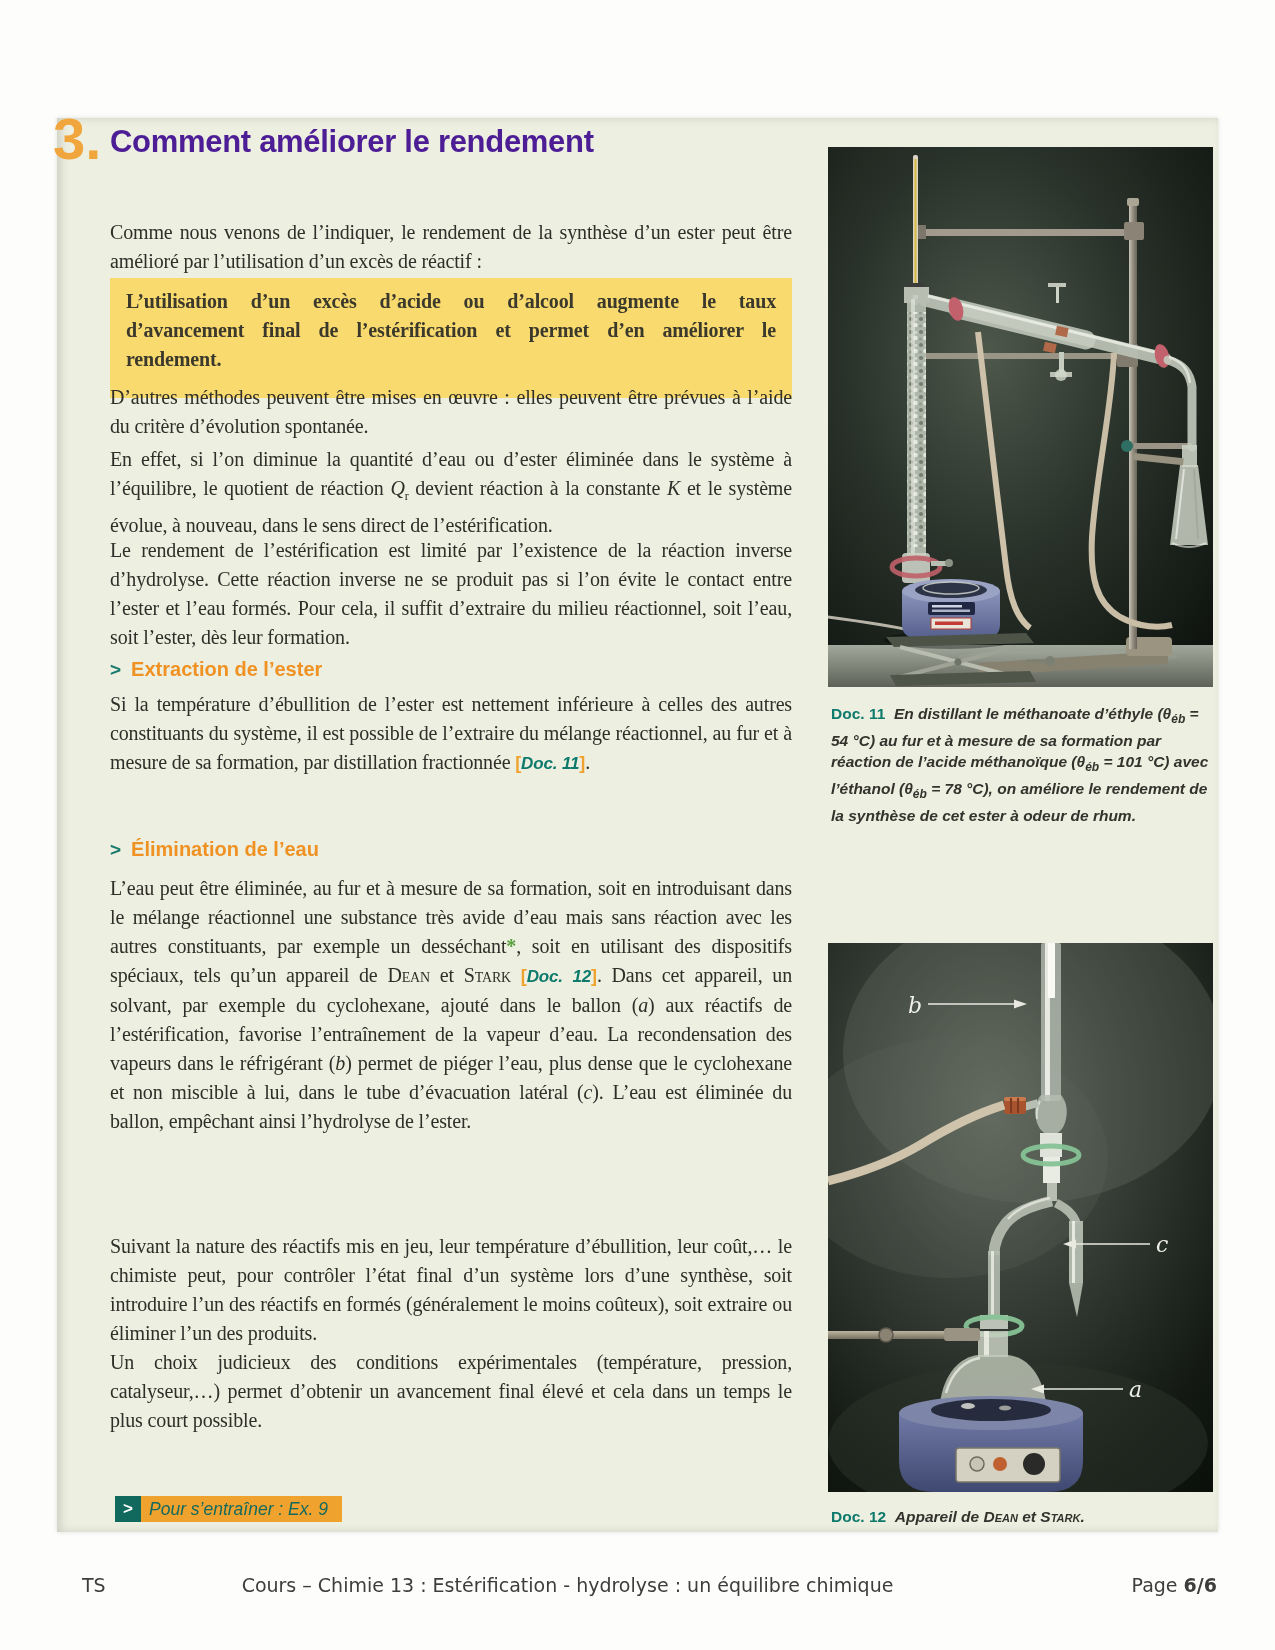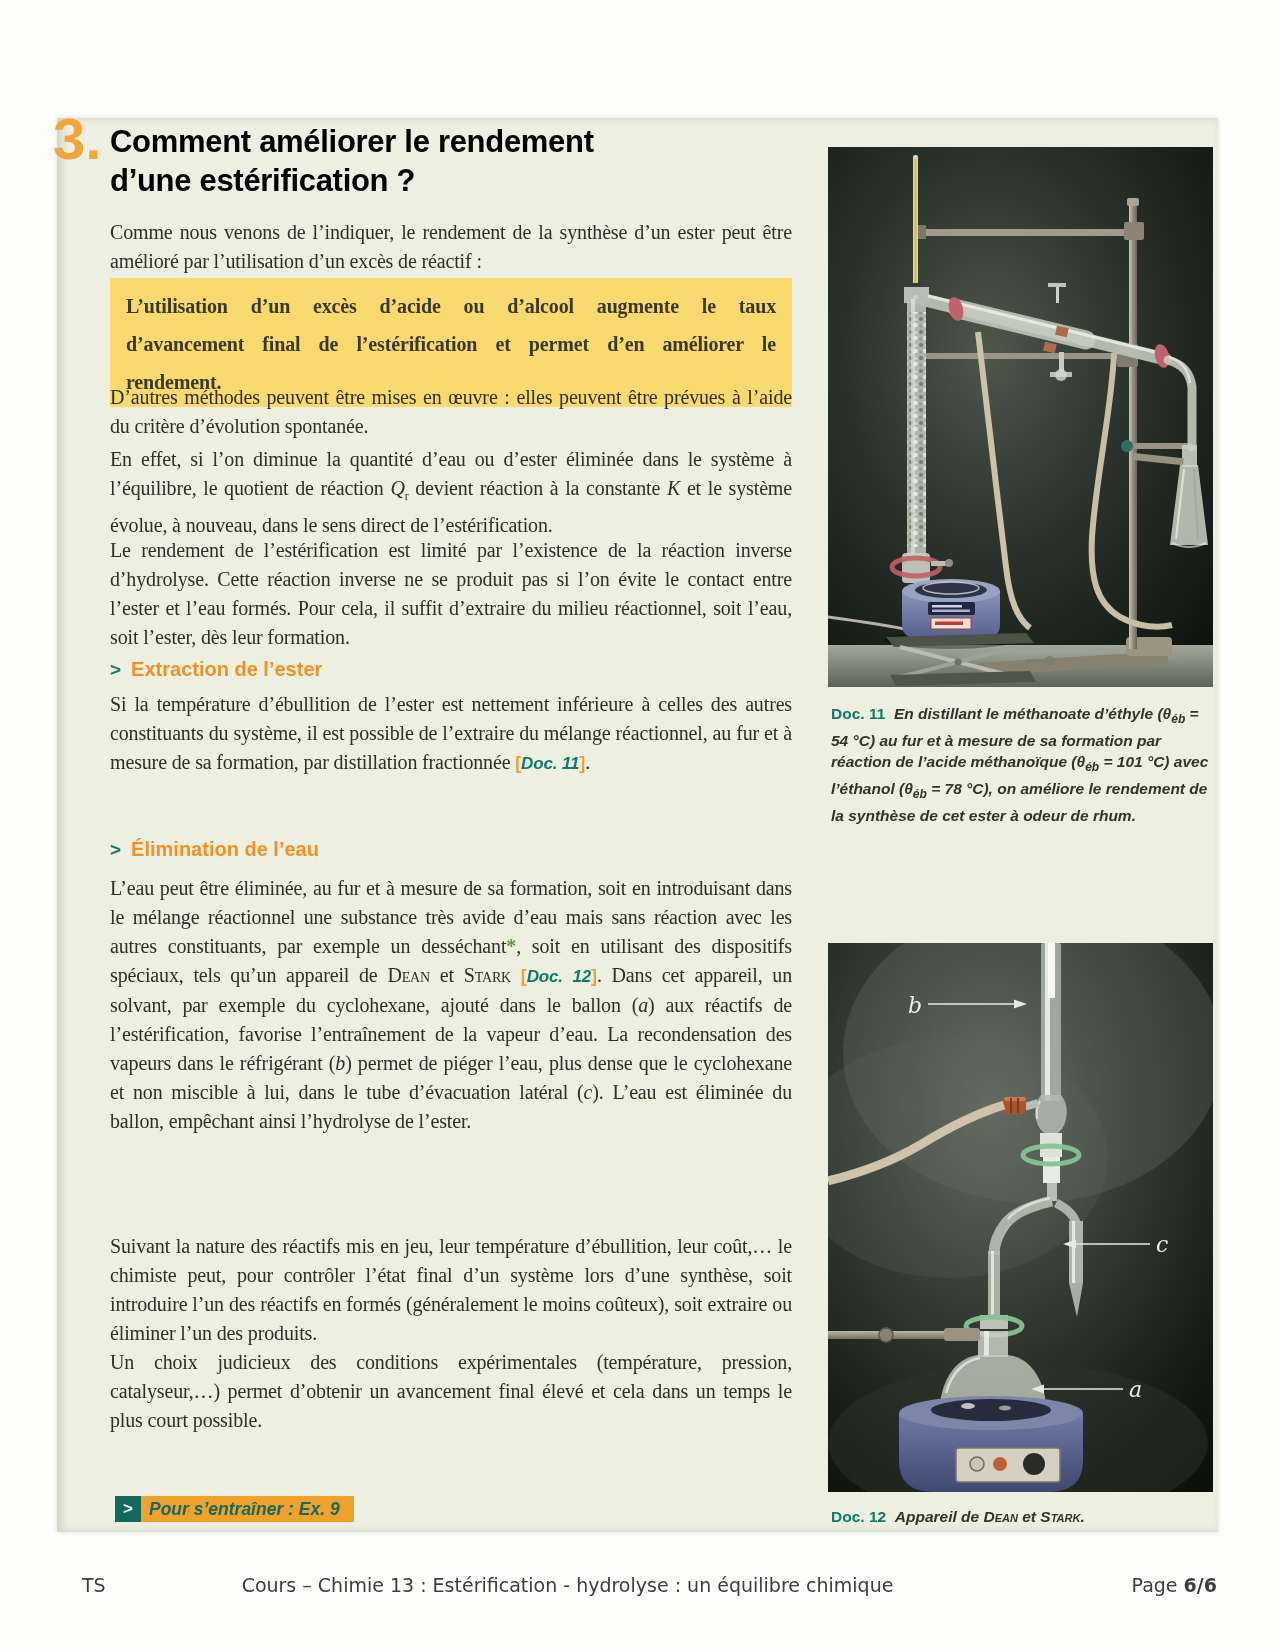--- a/index.html
+++ b/index.html
@@ -16,26 +16,26 @@
   
   .blk{position:absolute;width:682px;left:53px;font-size:20px;line-height:29px;text-align:justify;letter-spacing:-.15px;}
   .section-number{
     position:absolute;left:-4px;top:-8px;
     font-family:"Liberation Sans",sans-serif;font-weight:bold;
     font-size:58px;color:#f0a63c;line-height:58px;
   }
   .section-title{
     position:absolute;left:53px;top:4px;width:600px;
     font-family:"Liberation Sans",sans-serif;font-weight:bold;
-    font-size:31px;line-height:39px;color:#000000;letter-spacing:-.3px;
+    font-size:31px;line-height:39px;color:#4c1d95;letter-spacing:-.3px;
   }
   .highlight-box{
     background:#f8da6e;
-    padding:9px 16px 6px 16px;width:650px;
-    font-weight:bold;line-height:38px;color:#3b382c;word-spacing:3px;
+    padding:9px 16px 24px 16px;width:650px;
+    font-weight:bold;line-height:29px;color:#3b382c;word-spacing:3px;
   }
   .subhead{
     position:absolute;left:53px;
     font-family:"Liberation Sans",sans-serif;font-weight:bold;
     font-size:20px;color:#ef9223;letter-spacing:0;text-align:right;
   }
   .subhead .chev{color:#157a6b;margin-right:10px;font-size:19px;}
   .b{font-weight:normal;}
   .it{font-style:italic;}
   sub{font-size:12px;}
@@ -45,21 +45,21 @@
   .sc{font-variant:small-caps;}
   .practice-banner{
     position:absolute;left:58px;top:1378px;height:26px;display:flex;align-items:stretch;
   }
   .practice-chevron{
     width:26px;background:#11695d;color:#fff;display:flex;align-items:center;justify-content:center;
     font-family:"Liberation Sans",sans-serif;font-weight:bold;font-size:17px;
   }
   .practice-bar{
     background:#f0a22e;display:flex;align-items:center;padding:0 14px 0 8px;
-    font-family:"Liberation Sans",sans-serif;font-weight:bold;font-style:italic;
+    font-family:"Liberation Sans",sans-serif;font-weight:normal;font-style:italic;
     font-size:17.5px;color:#156a5e;white-space:nowrap;
   }
   
   .photo{position:absolute;left:771px;width:385px;overflow:hidden;}
   .photo svg{display:block;}
   .caption{
     position:absolute;left:774px;width:384px;
     font-family:"Liberation Sans",sans-serif;font-style:italic;
     font-size:15.5px;line-height:21px;color:#33322c;font-weight:bold;
   }
@@ -75,21 +75,20 @@
   .footer-right .num{font-weight:bold;}
 </style>
 </head>
 <body>
 
 <div class="book-page">
 
   <div class="section-number">3.</div>
   <div class="section-title">
     <span>Comment améliorer le rendement</span><br>
-    <span>d’une estérification ?</span>
   </div>
 
   <div class="blk" style="top:100px">Comme nous venons de l’indiquer, le rendement de la synthèse d’un ester peut être amélioré par l’utilisation d’un excès de réactif :</div>
 
   <div class="blk highlight-box" style="top:160px">L’utilisation d’un excès d’acide ou d’alcool augmente le taux d’avancement final de l’estérification et permet d’en améliorer le rendement.</div>
 
   <div class="blk" style="top:265px"><span>D’autres méthodes peuvent être mises en œuvre : elles peuvent être prévues à l’aide du </span><span class="b">critère d’évolution spontanée.</span></div>
 
   <div class="blk" style="top:327px"><span>En effet, si l’on diminue la quantité d’eau ou d’ester éliminée dans le système à l’équilibre, le quotient de réaction </span><span class="it">Q</span><sub>r</sub><span> devient réaction à la constante </span><span class="it">K</span><span> et le système évolue, à nouveau, dans le sens direct de l’estérification.</span></div>
 

